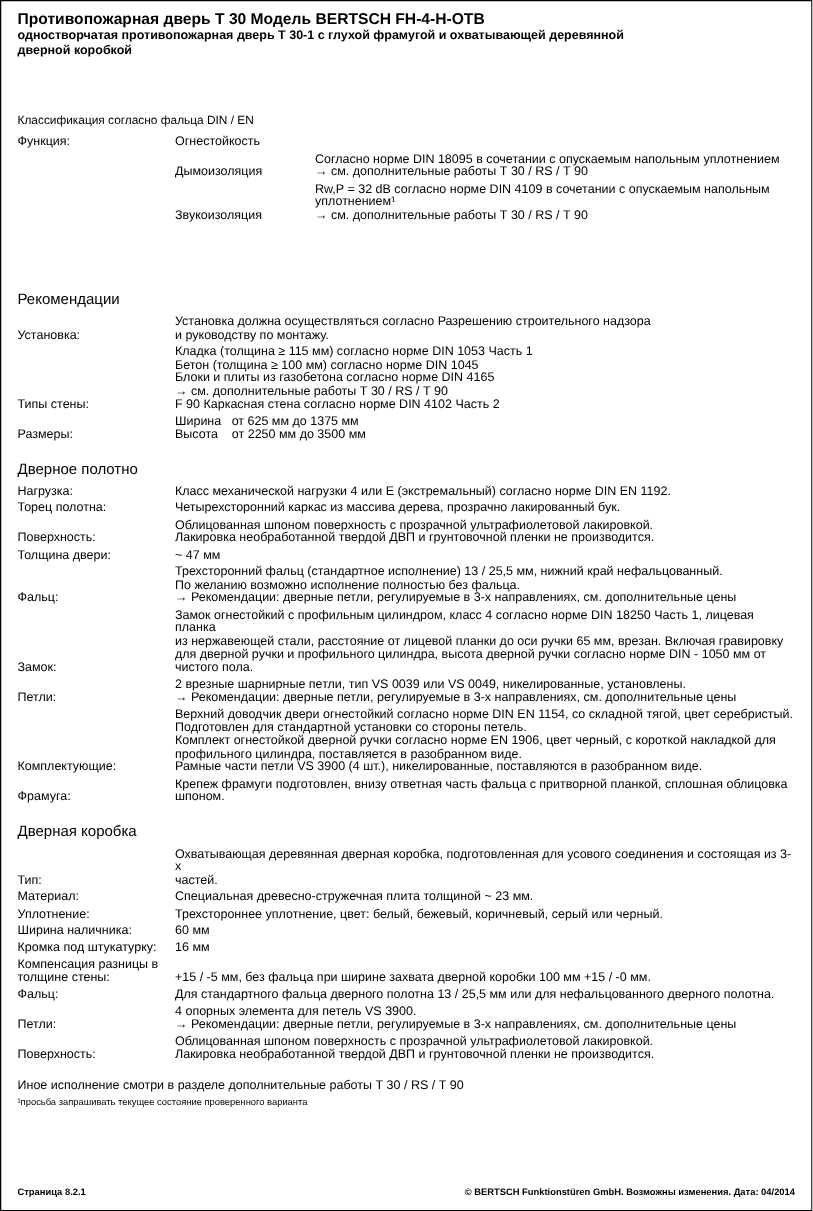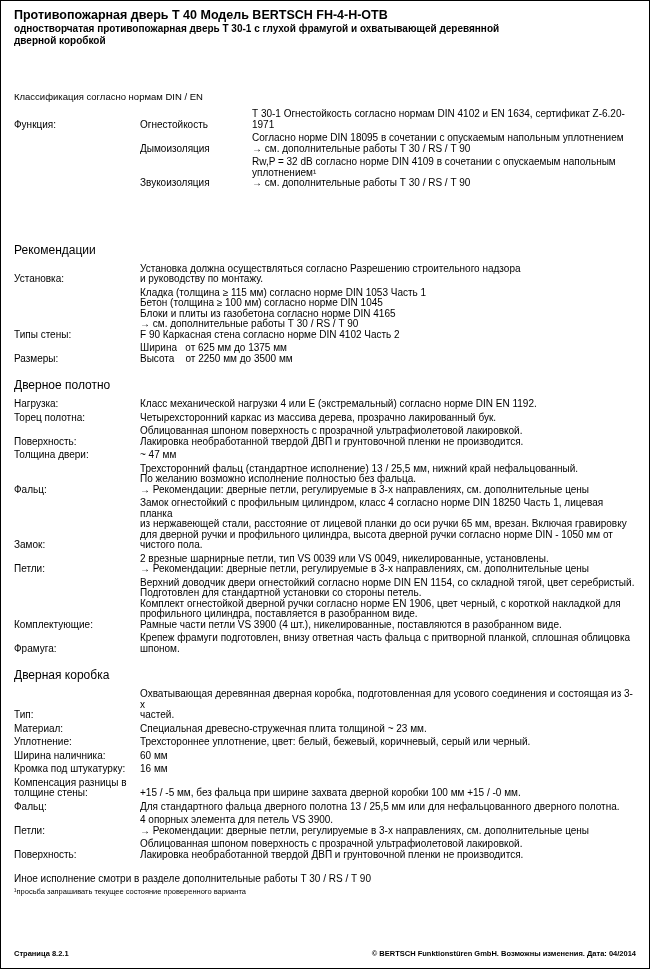--- a/index.html
+++ b/index.html
@@ -55,31 +55,30 @@
     position: absolute; left: 13px; right: 13px; bottom: 9px;
     font-size: 7.5px; font-weight: bold; line-height: 10px;
   }
   .footer .page-num { position: absolute; left: 0; top: 0; }
   .footer .copyright { text-align: right; }
 </style>
 </head>
 <body>
 
 <div class="page">
-  <h1 class="doc-title">Противопожарная дверь Т 40 Модель BERTSCH FH-4-H-OTB</h1>
+  <h1 class="doc-title">Противопожарная дверь Т 30 Модель BERTSCH FH-4-H-OTB</h1>
   <div class="doc-subtitle">одностворчатая противопожарная дверь Т 30-1 с глухой фрамугой и охватывающей деревянной
 дверной коробкой</div>
 
   <div id="sections">
       <section class="section">
-        <div class="section-heading">Классификация согласно нормам DIN / EN</div>
+        <div class="section-heading">Классификация согласно фальца DIN / EN</div>
         <div class="row">
           <div class="label">Функция:</div>
           <div class="sublabel">Огнестойкость</div>
-          <div class="value">Т 30-1 Огнестойкость согласно нормам DIN 4102 и EN 1634, сертификат Z-6.20-1971</div>
         </div>
         <div class="row">
           <div class="label"></div>
           <div class="sublabel">Дымоизоляция</div>
           <div class="value">Согласно норме DIN 18095 в сочетании с опускаемым напольным уплотнением
 → см. дополнительные работы Т 30 / RS / Т 90</div>
         </div>
         <div class="row">
           <div class="label"></div>
           <div class="sublabel">Звукоизоляция</div>

